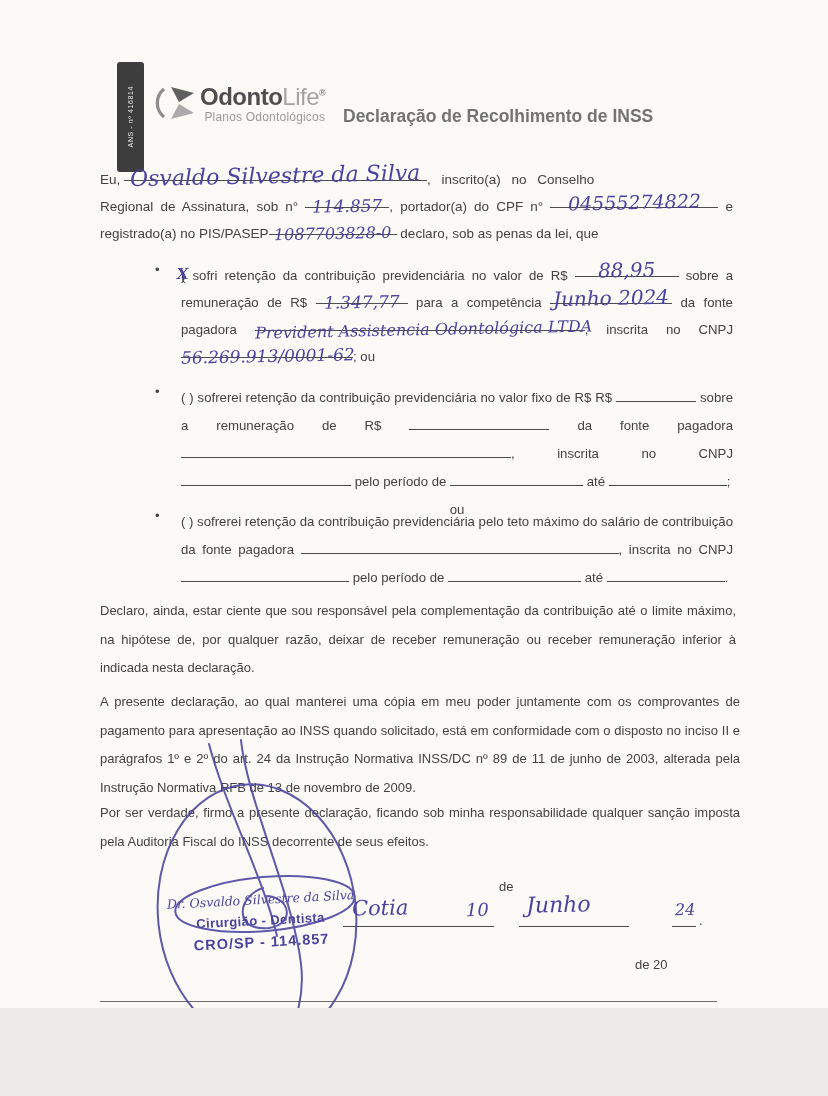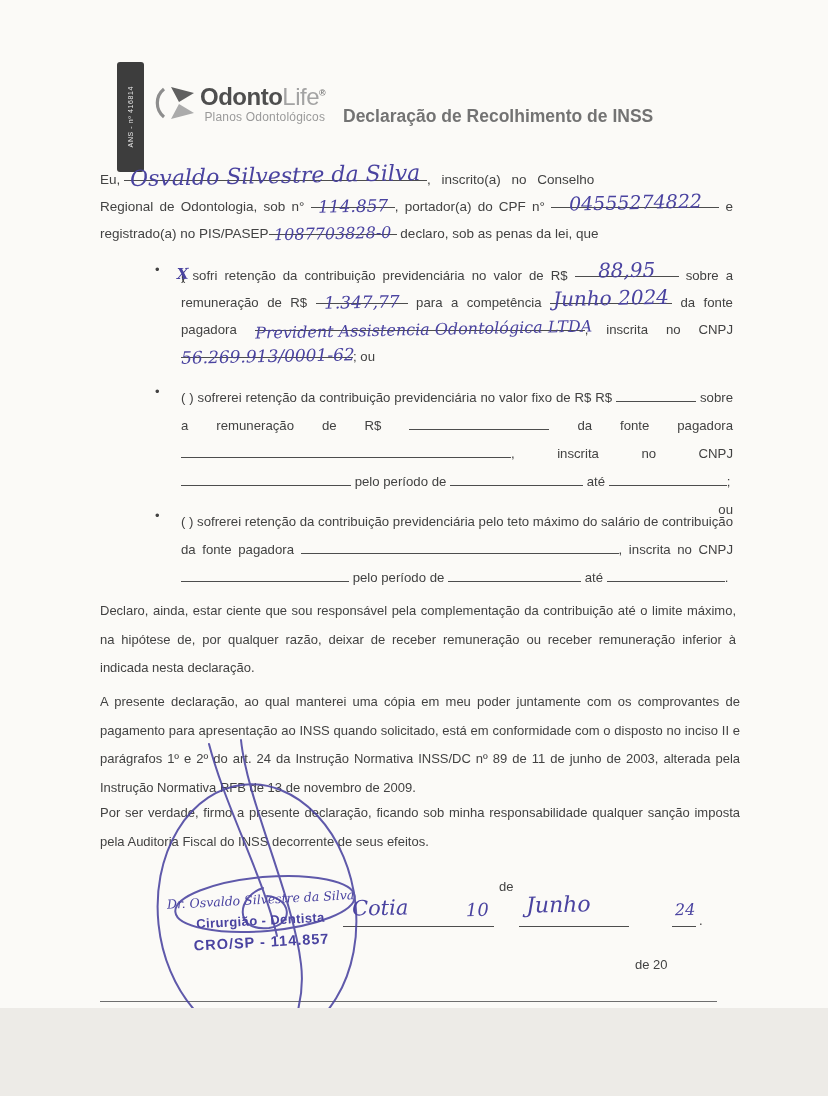--- a/index.html
+++ b/index.html
@@ -42,21 +42,21 @@
   .hw-rem{font-size:17px;}
   .hw-comp{font-size:20px;top:-2px;}
   .hw-fonte{font-size:16px;}
   .hw-cnpj{font-size:17px;}
   .xmark{font-size:15px;font-weight:700;margin:0 -8px;top:-1px;z-index:1;}
 
   .bullet{position:absolute;left:155px;width:578px;display:flex;}
   .bullet .marker{width:26px;font-size:13px;flex:none;}
   .bullet .b-body{flex:1;text-align:justify;font-size:13.2px;line-height:27px;}
   .b2 .b-body,.b3 .b-body{line-height:28px;}
-  .ou-line{display:block;text-align:right;}
+  .ou-line{display:block;text-align:center;}
 
   
   .scribble{position:absolute;left:145px;top:738px;z-index:3;pointer-events:none;}
   .stamp{position:absolute;left:168px;top:890px;width:185px;text-align:center;color:var(--ink);
          transform:rotate(-3deg);z-index:2;}
   .stamp-l1{font-family:"DejaVu Serif",serif;font-style:italic;font-size:12.5px;line-height:20px;white-space:nowrap;}
   .stamp-l2{font-size:13px;font-weight:700;letter-spacing:.4px;line-height:21px;}
   .stamp-l3{font-size:14.5px;font-weight:700;letter-spacing:1px;line-height:22px;}
 
   .dl-line{position:absolute;border-bottom:1.4px solid #4d4d4d;height:0;}
@@ -88,21 +88,21 @@
   </div>
 
   <h1 class="doc-title">Declaração de Recolhimento de INSS</h1>
 
   <div class="intro">
     <div class="intro-line1">
       <span>Eu,</span>&nbsp;
       <span class="fill" style="width:303px;"><span class="hw hw-name">Osvaldo Silvestre da Silva</span></span><span class="sp">, inscrito(a) no Conselho</span>
     </div>
     <div class="intro-rest">
-      <span>Regional de Odontologia, sob n°</span>
+      <span>Regional de Assinatura, sob n°</span>
       <span class="fill" style="width:84px;"><span class="hw hw-cro">114.857</span></span><span>, portador(a) do CPF n°</span>
       <span class="fill" style="width:168px;"><span class="hw hw-cpf">04555274822</span></span>
       <span>e registrado(a) no PIS/PASEP</span><span class="fill" style="width:128px;"><span class="hw hw-pis">1087703828-0</span></span>
       <span>declaro, sob as penas da lei, que</span>
     </div>
   </div>
 
   <div class="bullet b1" style="top:262px;">
     <span class="marker">•</span>
     <div class="b-body">

